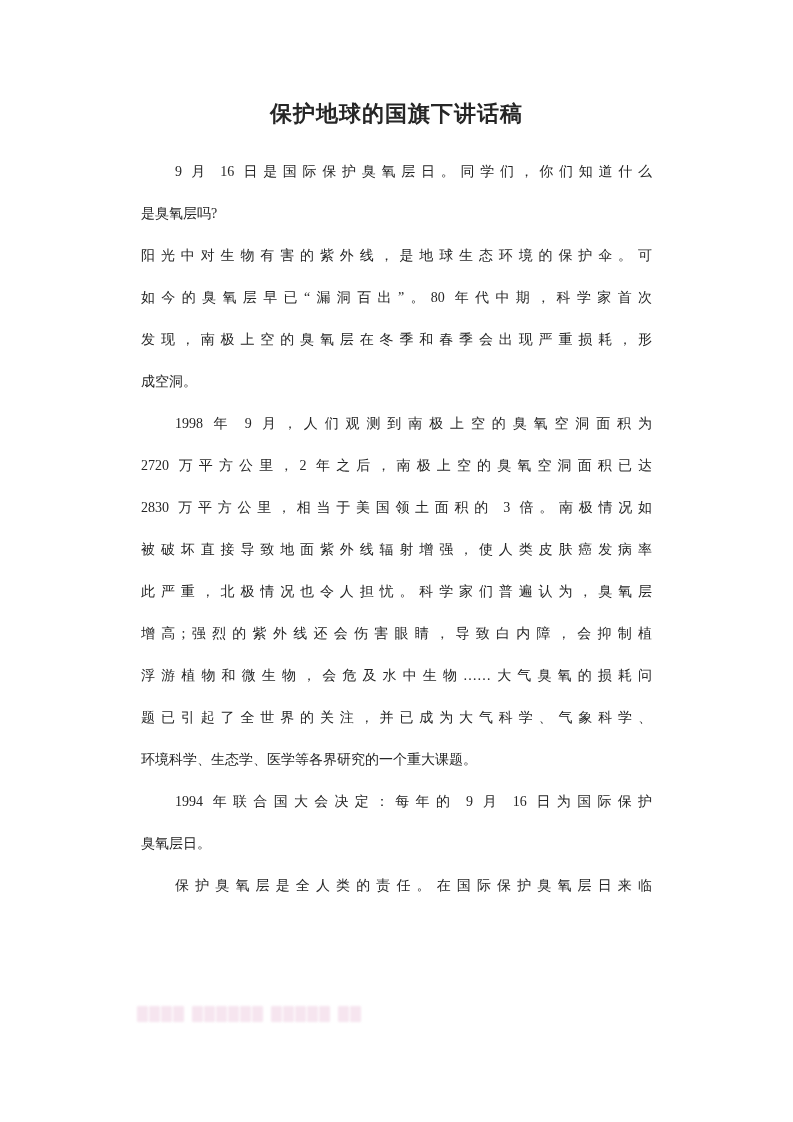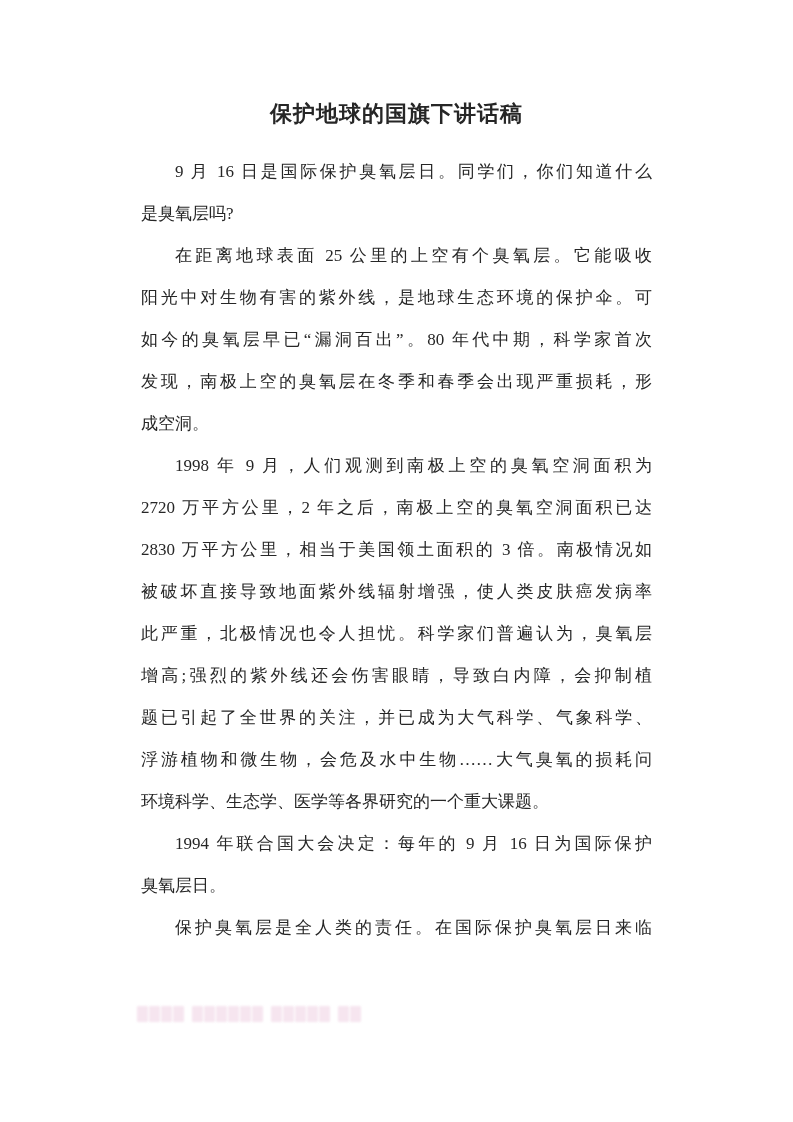--- a/index.html
+++ b/index.html
@@ -30,21 +30,21 @@
   .doc-body {
     margin-top: 21px;
   }
   .paragraph {
     margin: 0;
     padding: 0;
   }
   .line {
     height: 42px;
     line-height: 42px;
-    font-size: 17px;
+    font-size: 14px;
     text-align: justify;
     text-align-last: justify;
     overflow: hidden;
   }
   .line.first {
     text-indent: 34px;
   }
   .line.end {
     text-align-last: left;
   }
@@ -75,35 +75,34 @@
 
 <div class="page">
   <div class="doc-title">保护地球的国旗下讲话稿</div>
 
   <div class="doc-body">
       <div class="paragraph">
         <div class="line first">9 月 16 日是国际保护臭氧层日。同学们，你们知道什么</div>
         <div class="line end">是臭氧层吗?</div>
       </div>
       <div class="paragraph">
-        <div class="line first">在距离地球表面 25 公里的上空有个臭氧层。它能吸收</div>
         <div class="line">阳光中对生物有害的紫外线，是地球生态环境的保护伞。可</div>
         <div class="line">如今的臭氧层早已“漏洞百出”。80 年代中期，科学家首次</div>
         <div class="line">发现，南极上空的臭氧层在冬季和春季会出现严重损耗，形</div>
         <div class="line end">成空洞。</div>
       </div>
       <div class="paragraph">
         <div class="line first">1998 年 9 月，人们观测到南极上空的臭氧空洞面积为</div>
         <div class="line">2720 万平方公里，2 年之后，南极上空的臭氧空洞面积已达</div>
         <div class="line">2830 万平方公里，相当于美国领土面积的 3 倍。南极情况如</div>
         <div class="line">被破坏直接导致地面紫外线辐射增强，使人类皮肤癌发病率</div>
         <div class="line">此严重，北极情况也令人担忧。科学家们普遍认为，臭氧层</div>
         <div class="line">增高;强烈的紫外线还会伤害眼睛，导致白内障，会抑制植</div>
+        <div class="line">浮游植物和微生物，会危及水中生物……大气臭氧的损耗问</div>
         <div class="line">题已引起了全世界的关注，并已成为大气科学、气象科学、</div>
-        <div class="line">浮游植物和微生物，会危及水中生物……大气臭氧的损耗问</div>
         <div class="line end">环境科学、生态学、医学等各界研究的一个重大课题。</div>
       </div>
       <div class="paragraph">
         <div class="line first">1994 年联合国大会决定：每年的 9 月 16 日为国际保护</div>
         <div class="line end">臭氧层日。</div>
       </div>
       <div class="paragraph">
         <div class="line first">保护臭氧层是全人类的责任。在国际保护臭氧层日来临</div>
       </div>
     </div>

